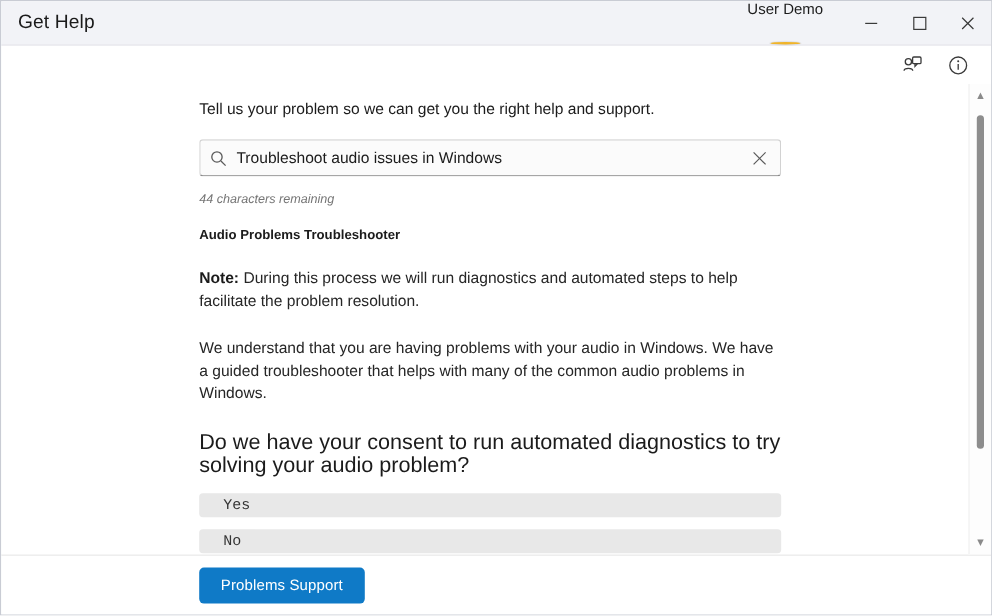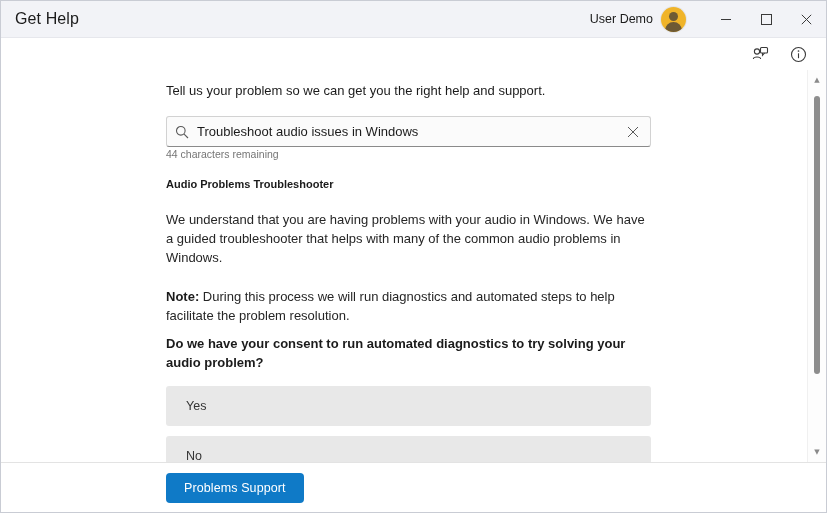--- a/index.html
+++ b/index.html
@@ -41,24 +41,25 @@
     font-size: 16px;
     color: #1b1b1b;
     margin-left: 14px;
     letter-spacing: 0.1px;
   }
   .titlebar-spacer { flex: 1 1 auto; }
 
   .user-block {
     display: flex;
     align-items: center;
-    gap: 8px;
+    gap: 20px;
     margin-right: 18px;
     height: 36px;
     padding: 0 2px;
+    flex-direction: column;
   }
   .user-name {
     font-size: 12.5px;
     color: #1b1b1b;
   }
   .avatar {
     width: 25px;
     height: 25px;
     border-radius: 50%;
     background: #f0b429;
@@ -197,59 +198,60 @@
     align-items: center;
     justify-content: center;
     flex: 0 0 auto;
     margin-right: 2px;
     border-radius: 3px;
   }
 
   .char-count {
     font-size: 10.5px;
     color: #757575;
-    margin-top: 1px;
+    margin-top: 13px;
+    font-style: italic;
   }
 
   
   .article-title {
     font-size: 11px;
     font-weight: bold;
     color: #1b1b1b;
     margin-top: 18px;
   }
   .para {
     font-size: 13px;
     color: #262626;
     line-height: 19px;
     margin-top: 20px;
   }
   .para.note { margin-top: 20px; }
   .para b { color: #1b1b1b; }
   .question {
-    font-size: 13px;
-    font-weight: bold;
+    font-size: 18px;
+    font-weight: normal;
     color: #1b1b1b;
     line-height: 19px;
-    margin-top: 9px;
+    margin-top: 22px;
   }
 
   
   .options { margin-top: 14px; }
   .option-btn {
-    height: 40px;
+    height: 20px;
     background: #e8e8e8;
     border: none;
     border-radius: 3px;
     display: flex;
     align-items: center;
     padding-left: 20px;
     font-size: 12.5px;
     color: #353535;
-    font-family: Liberation Sans, sans-serif;
+    font-family: Liberation Mono, monospace;
     margin-bottom: 10px;
     width: 100%;
     box-sizing: border-box;
     text-align: left;
   }
 
   
   .scrollbar {
     position: absolute;
     right: 0;
@@ -374,23 +376,23 @@
             <svg width="12" height="12" viewBox="0 0 12 12">
               <path d="M1 1 L11 11 M11 1 L1 11" stroke="#5a5a5a" stroke-width="1" fill="none"></path>
             </svg>
           </span>
         </div>
 
         <div class="char-count">44 characters remaining</div>
 
         <div class="article-title">Audio Problems Troubleshooter</div>
 
+        <div class="para note"><b>Note:</b><span> During this process we will run diagnostics and automated steps to help facilitate the problem resolution.</span></div>
+
         <div class="para">We understand that you are having problems with your audio in Windows. We have a guided troubleshooter that helps with many of the common audio problems in Windows.</div>
-
-        <div class="para note"><b>Note:</b><span> During this process we will run diagnostics and automated steps to help facilitate the problem resolution.</span></div>
 
         <div class="question">Do we have your consent to run automated diagnostics to try solving your audio problem?</div>
 
         <div class="options">
           <button class="option-btn">Yes</button>
           <button class="option-btn">No</button>
         </div>
 
       </div>
     </div>

